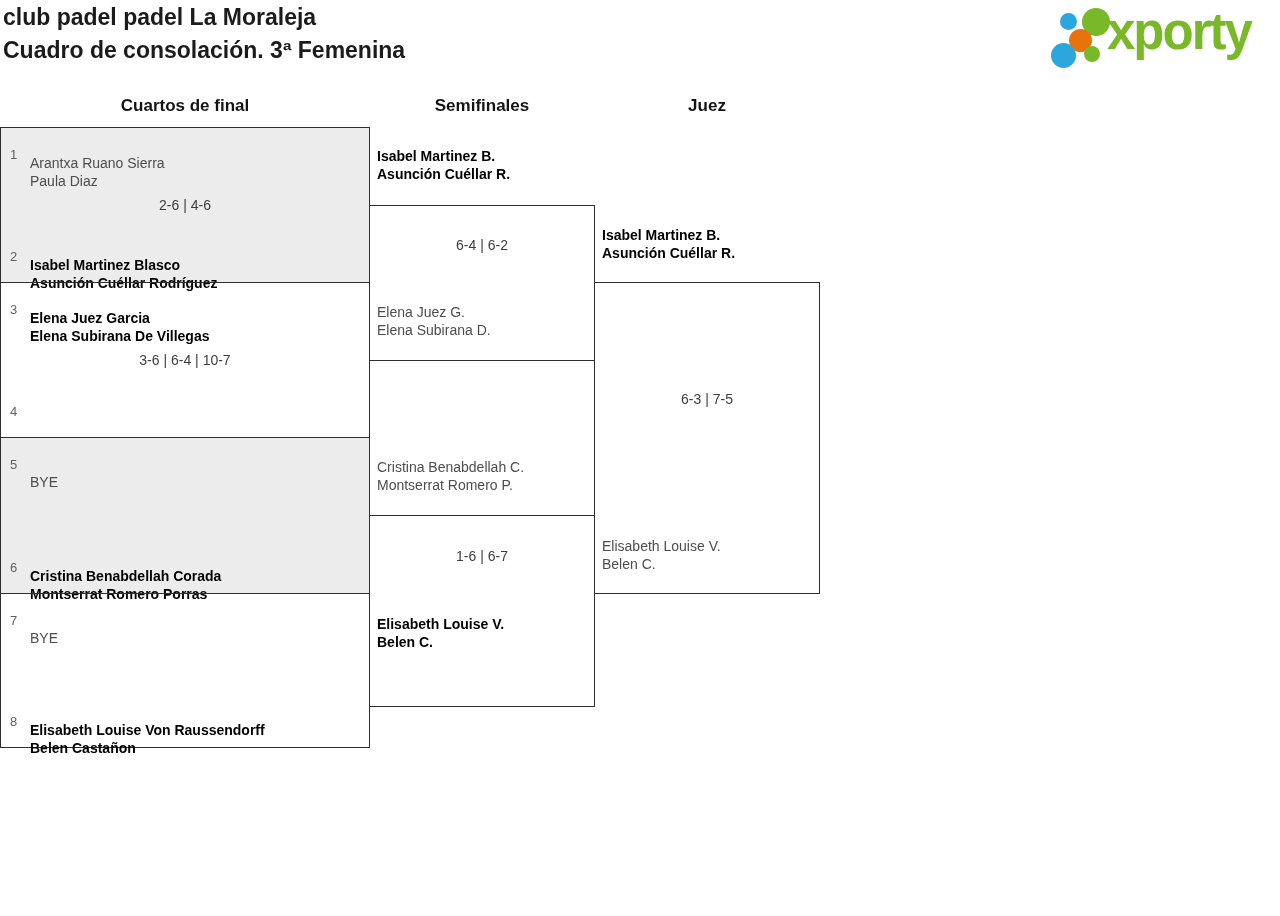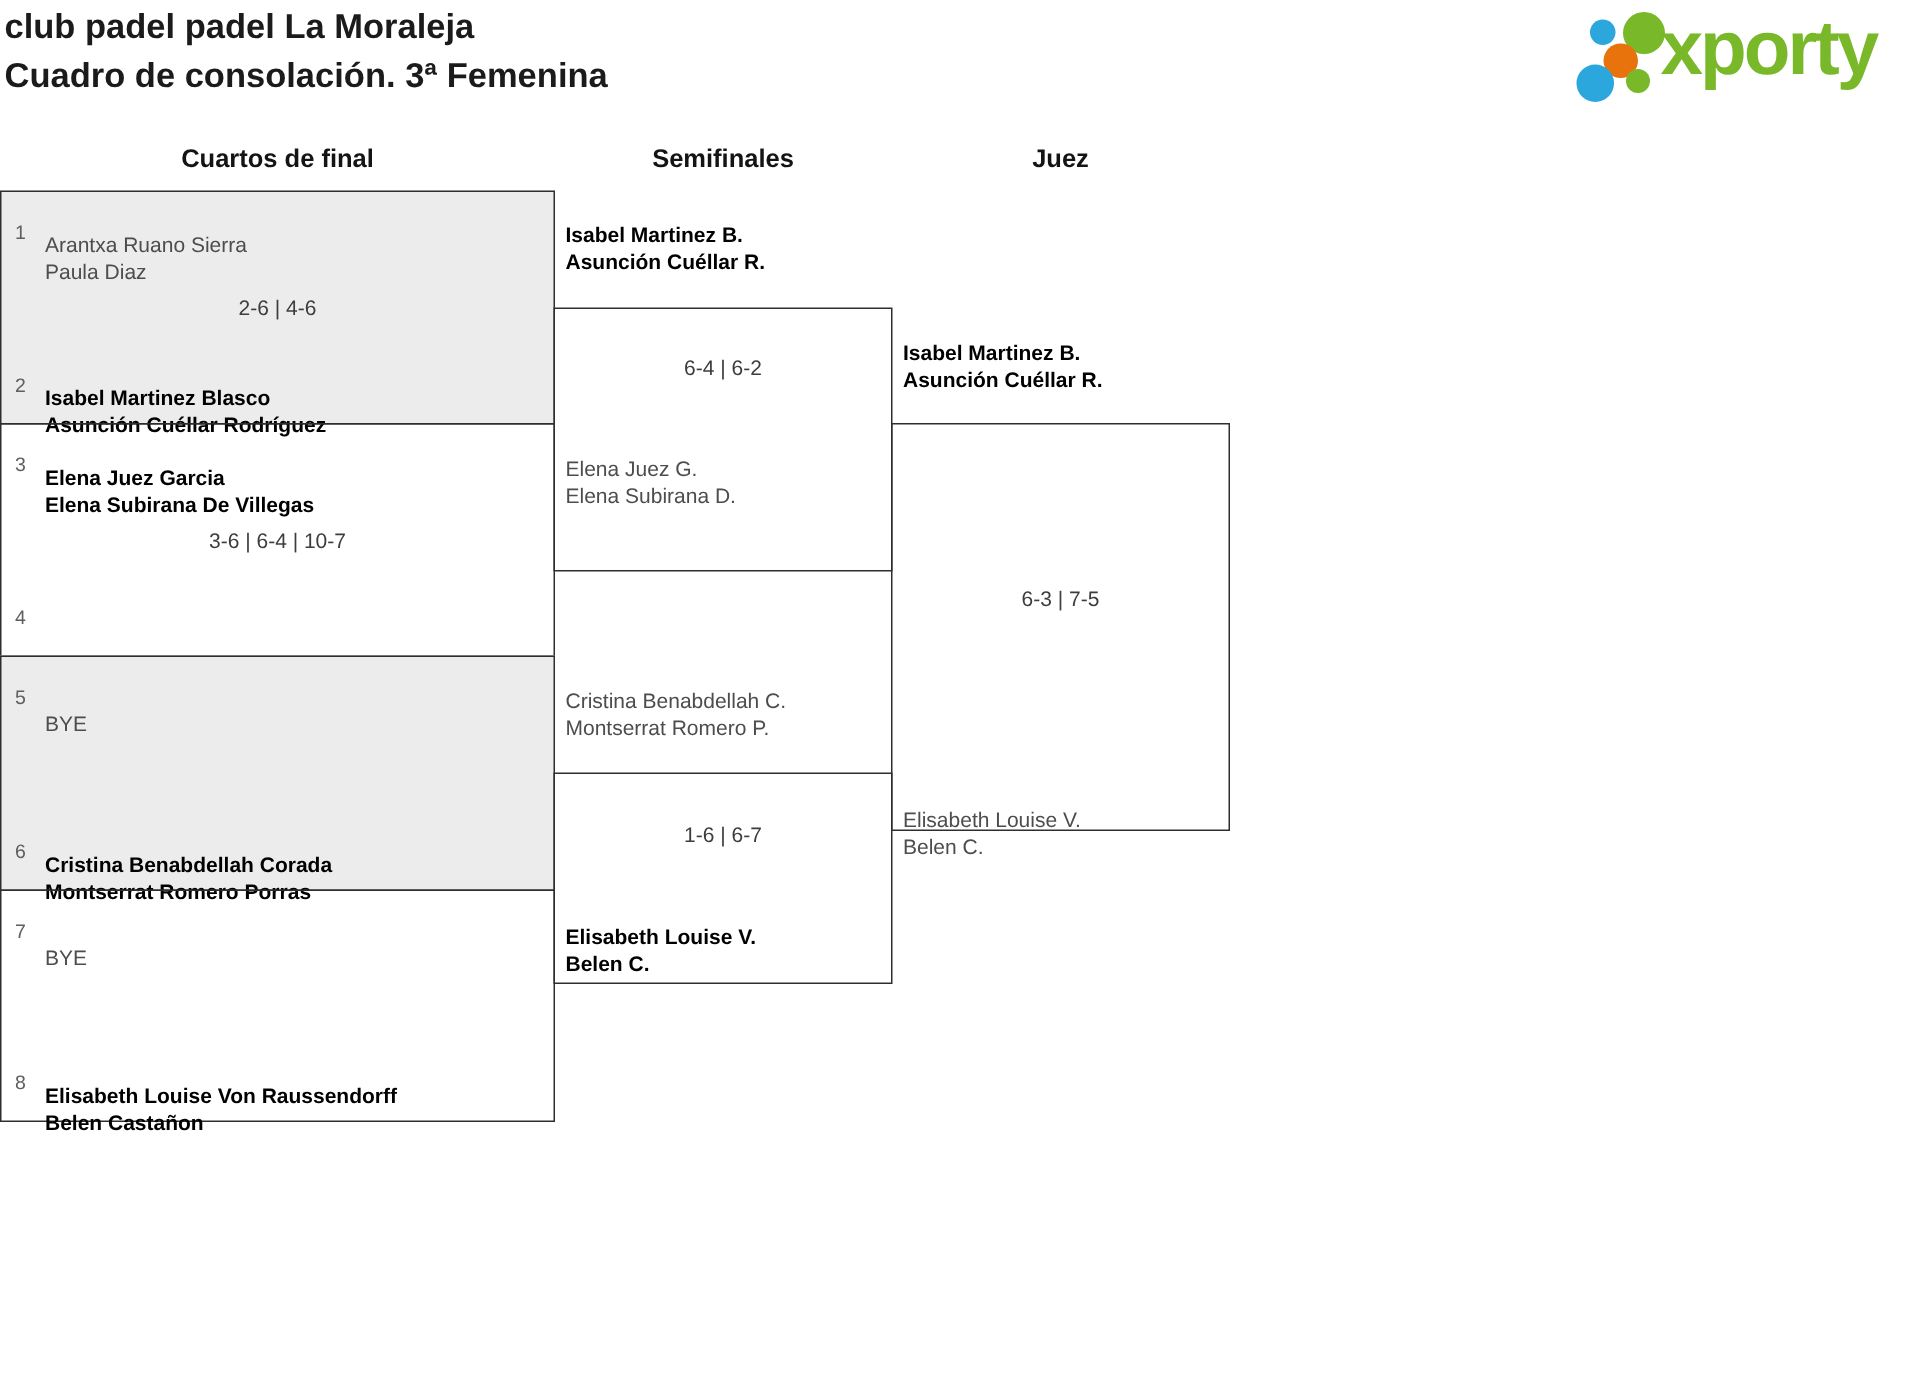--- a/index.html
+++ b/index.html
@@ -122,45 +122,45 @@
 
     <div class="team team-bottom winner">
       <span class="seed">8</span>
       <span class="names">
         <span class="nline">Elisabeth Louise Von Raussendorff</span>
         <span class="nline">Belen Castañon</span>
       </span>
     </div>
   </div>
 
-  <div class="match-box" style="left:369px;top:205px;width:226px;height:176px;">
+  <div class="match-box" style="left:369px;top:205px;width:226px;height:156px;">
     <div class="score score-fixed" style="top:31px;">6-4 | 6-2</div>
   </div>
   <div class="bracket-label winner" style="left:377px;top:147px;">
     <span class="nline">Isabel Martinez B.</span>
     <span class="nline">Asunción Cuéllar R.</span>
   </div>
   <div class="bracket-label" style="left:377px;top:303px;">
     <span class="nline">Elena Juez G.</span>
     <span class="nline">Elena Subirana D.</span>
   </div>
 
-  <div class="match-box" style="left:369px;top:515px;width:226px;height:141px;">
+  <div class="match-box" style="left:369px;top:515px;width:226px;height:192px;">
     <div class="score score-fixed" style="top:32px;">1-6 | 6-7</div>
   </div>
   <div class="bracket-label" style="left:377px;top:458px;">
     <span class="nline">Cristina Benabdellah C.</span>
     <span class="nline">Montserrat Romero P.</span>
   </div>
   <div class="bracket-label winner" style="left:377px;top:615px;">
     <span class="nline">Elisabeth Louise V.</span>
     <span class="nline">Belen C.</span>
   </div>
 
-  <div class="match-box" style="left:594px;top:282px;width:226px;height:272px;">
+  <div class="match-box" style="left:594px;top:282px;width:226px;height:312px;">
     <div class="score score-fixed" style="top:108px;">6-3 | 7-5</div>
   </div>
   <div class="bracket-label winner" style="left:602px;top:226px;">
     <span class="nline">Isabel Martinez B.</span>
     <span class="nline">Asunción Cuéllar R.</span>
   </div>
   <div class="bracket-label" style="left:602px;top:537px;">
     <span class="nline">Elisabeth Louise V.</span>
     <span class="nline">Belen C.</span>
   </div>

